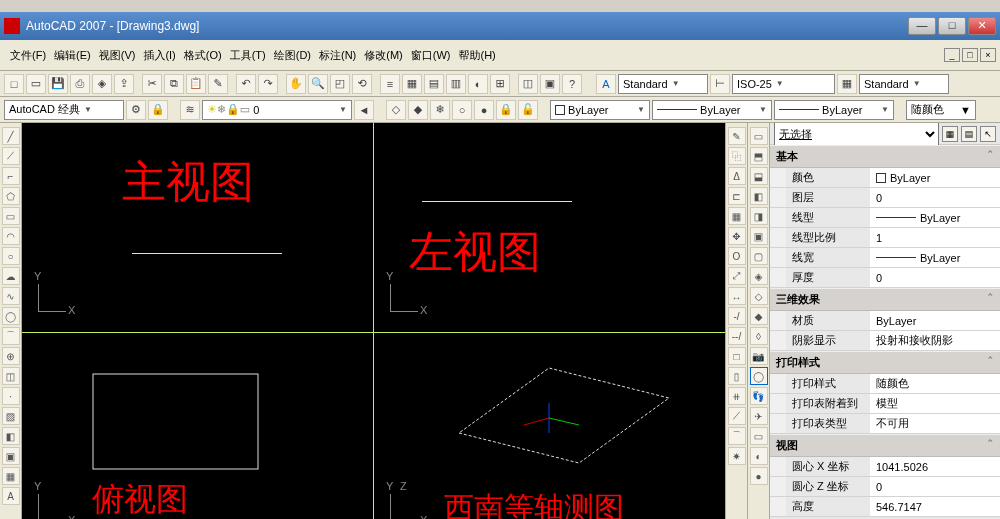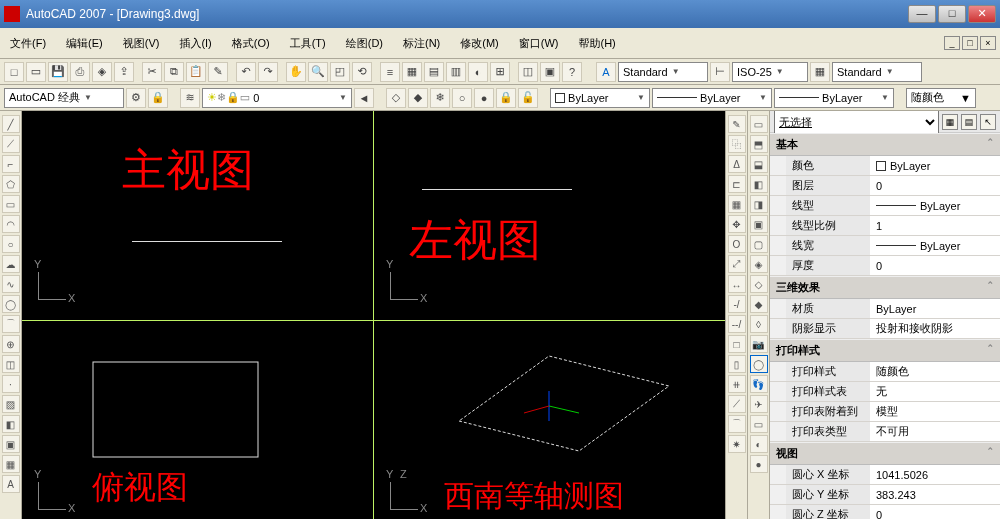--- a/index.html
+++ b/index.html
@@ -1,23 +1,23 @@
 <!DOCTYPE html>
 <html><head>
 <meta charset="utf-8">
 <style>
 * { margin: 0; padding: 0; box-sizing: border-box; font-family: "Microsoft YaHei", SimSun, sans-serif; font-size: 11px; }
 body { width: 1000px; height: 519px; background: #d4d0c8; overflow: hidden; }
-.titlebar { height: 28px; background: linear-gradient(#5a8fce,#3c6fb0); display: flex; align-items: center; padding: 0 4px; color: #fff; }
+.titlebar { height: 28px; background: linear-gradient(#5a8fce,#3c6fb0); display: flex; align-items: center; padding: 0 4px; color: #fff; margin-top: 12px; }
 .titlebar .icon { width: 16px; height: 16px; background: #c00; margin-right: 6px; }
 .titlebar .title { flex: 1; font-size: 12px; }
 .winbtns { display: flex; gap: 2px; }
 .winbtn { width: 28px; height: 18px; background: linear-gradient(#e8e8e8,#c0c0c0); border: 1px solid #888; border-radius: 2px; text-align: center; line-height: 14px; font-size: 11px; color:#222;}
 .winbtn.close { background: linear-gradient(#e88,#c33); color:#fff; }
-.menubar { height: 20px; background: #ece9d8; display: flex; align-items: center; padding: 15px 6px; gap: 12px; border-bottom: 1px solid #aca899; position:relative;}
+.menubar { height: 20px; background: #ece9d8; display: flex; align-items: center; padding: 15px 6px; gap: 0; border-bottom: 1px solid #aca899; position:relative;}
 .menubar span { padding: 2px 4px; }
 .mdictl { position:absolute; right:4px; display:flex; gap:2px;}
 .mdictl div{width:16px;height:14px;border:1px solid #888;background:#ece9d8;font-size:9px;text-align:center;line-height:12px;}
 .toolbar { height: 26px; background: #ece9d8; border-bottom: 1px solid #aca899; display: flex; align-items: center; padding: 0 4px; gap: 2px; }
 .tbtn { width: 20px; height: 20px; border: 1px solid #cec9b8; background: #f5f3ea; display:inline-flex;align-items:center;justify-content:center;font-size:11px;color:#444;}
 .tsep { width: 4px; }
 .tcombo { height: 20px; border: 1px solid #888; background: #fff; display: inline-flex; align-items: center; padding: 0 4px; font-size: 11px; }
 .tcombo .arr { margin-left: 4px; font-size:8px; color:#555;}
 .main { display: flex; height: 419px; }
 .leftbar, .rightbar { width: 22px; background: #ece9d8; display: flex; flex-direction: column; align-items: center; padding-top: 4px; gap: 2px; border-right: 1px solid #aca899; }
@@ -109,21 +109,21 @@
   <div class="tbtn">◫</div>
   <div class="tbtn">▣</div>
   <div class="tbtn">?</div>
   <div class="tsep" style="width:10px"></div>
   <div class="tbtn" style="color:#06c">A</div>
   <div class="tcombo" style="width:90px">
       <span>Standard</span>
       <span class="arr">▼</span>
     </div>
   <div class="tbtn">⊢</div>
-  <div class="tcombo" style="width:76px">
+  <div class="tcombo" style="width:103px">
       <span>ISO-25</span>
       <span class="arr">▼</span>
     </div>
   <div class="tbtn">▦</div>
   <div class="tcombo" style="width:90px">
       <span>Standard</span>
       <span class="arr">▼</span>
     </div>
 </div>
 
@@ -345,26 +345,20 @@
           <span>打印样式</span>
           <span class="chev">⌃</span>
         </div>
         <div class="prow">
           <div class="k">打印样式</div>
           <div class="v">
             <span>随颜色</span>
           </div>
         </div>
         <div class="prow">
-          <div class="k">打印样式表</div>
-          <div class="v">
-            <span>无</span>
-          </div>
-        </div>
-        <div class="prow">
           <div class="k">打印表附着到</div>
           <div class="v">
             <span>模型</span>
           </div>
         </div>
         <div class="prow">
           <div class="k">打印表类型</div>
           <div class="v">
             <span>不可用</span>
           </div>
@@ -373,26 +367,20 @@
           <span>视图</span>
           <span class="chev">⌃</span>
         </div>
         <div class="prow">
           <div class="k">圆心 X 坐标</div>
           <div class="v">
             <span>1041.5026</span>
           </div>
         </div>
         <div class="prow">
-          <div class="k">圆心 Y 坐标</div>
-          <div class="v">
-            <span>383.243</span>
-          </div>
-        </div>
-        <div class="prow">
           <div class="k">圆心 Z 坐标</div>
           <div class="v">
             <span>0</span>
           </div>
         </div>
         <div class="prow">
           <div class="k">高度</div>
           <div class="v">
             <span>546.7147</span>
           </div>

